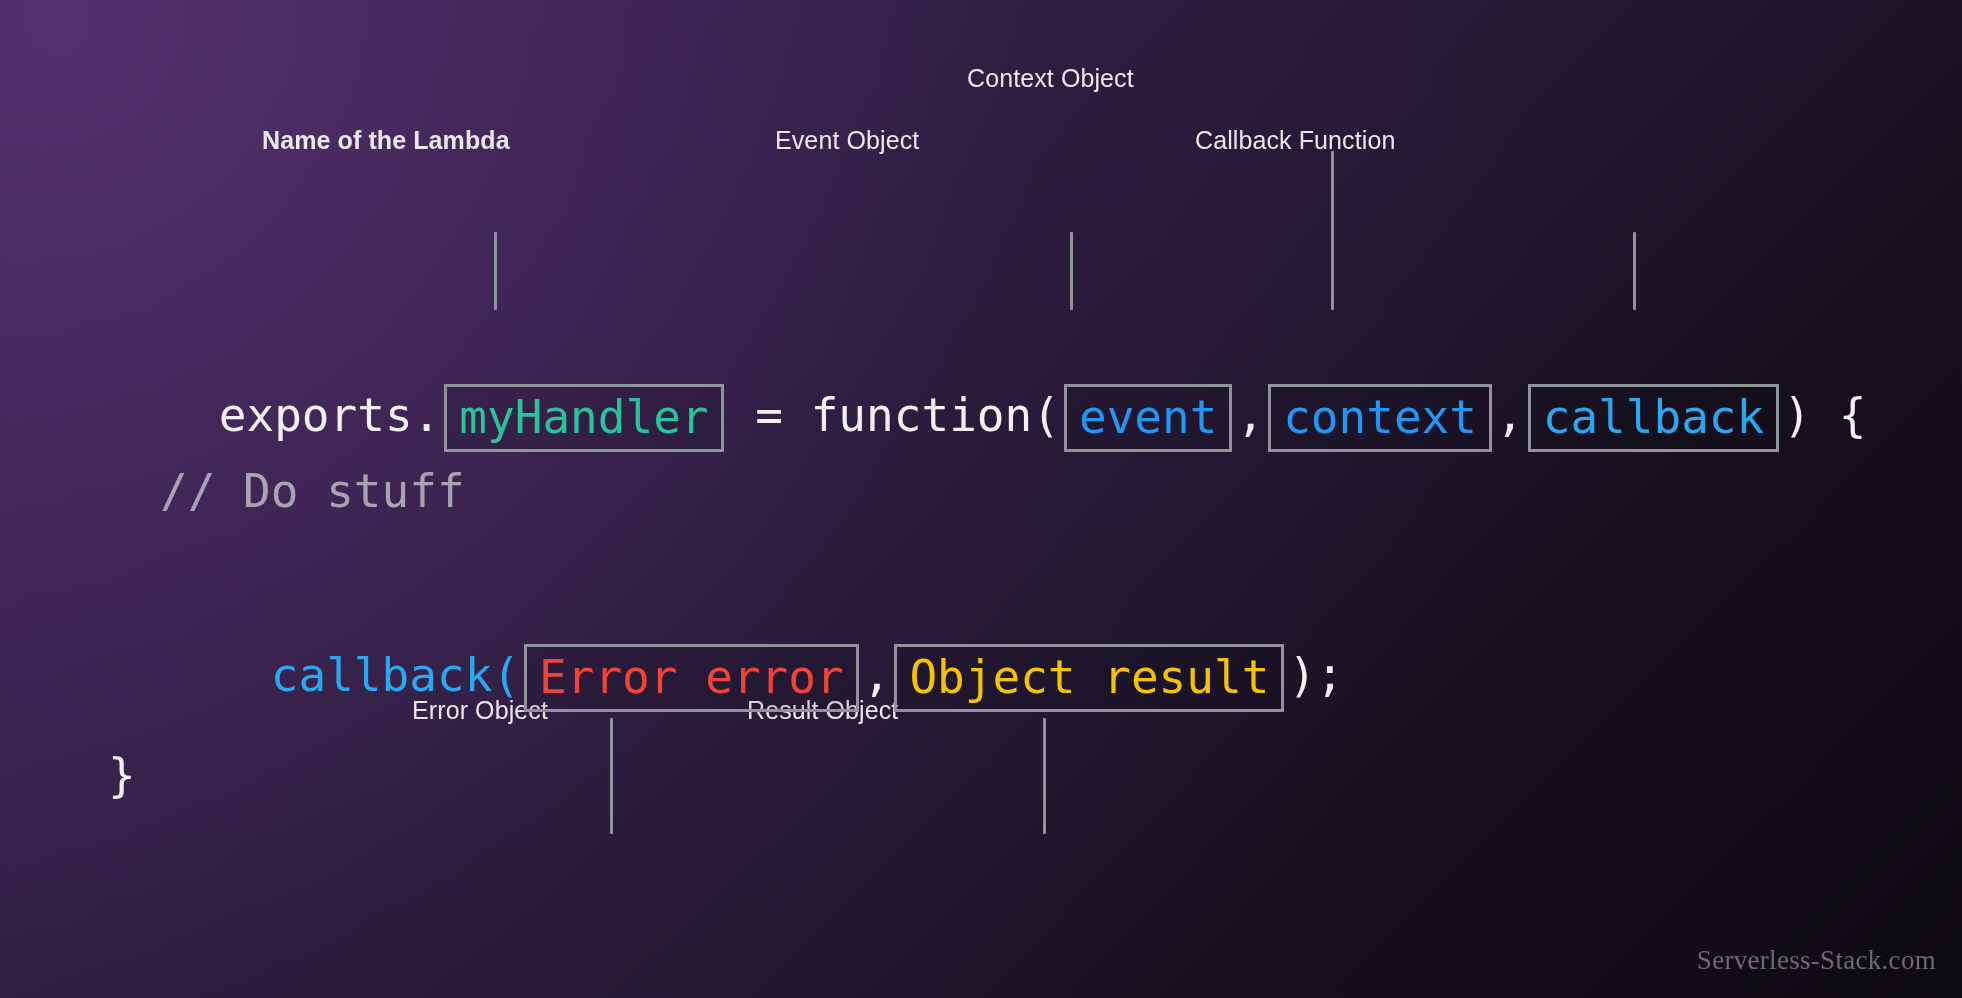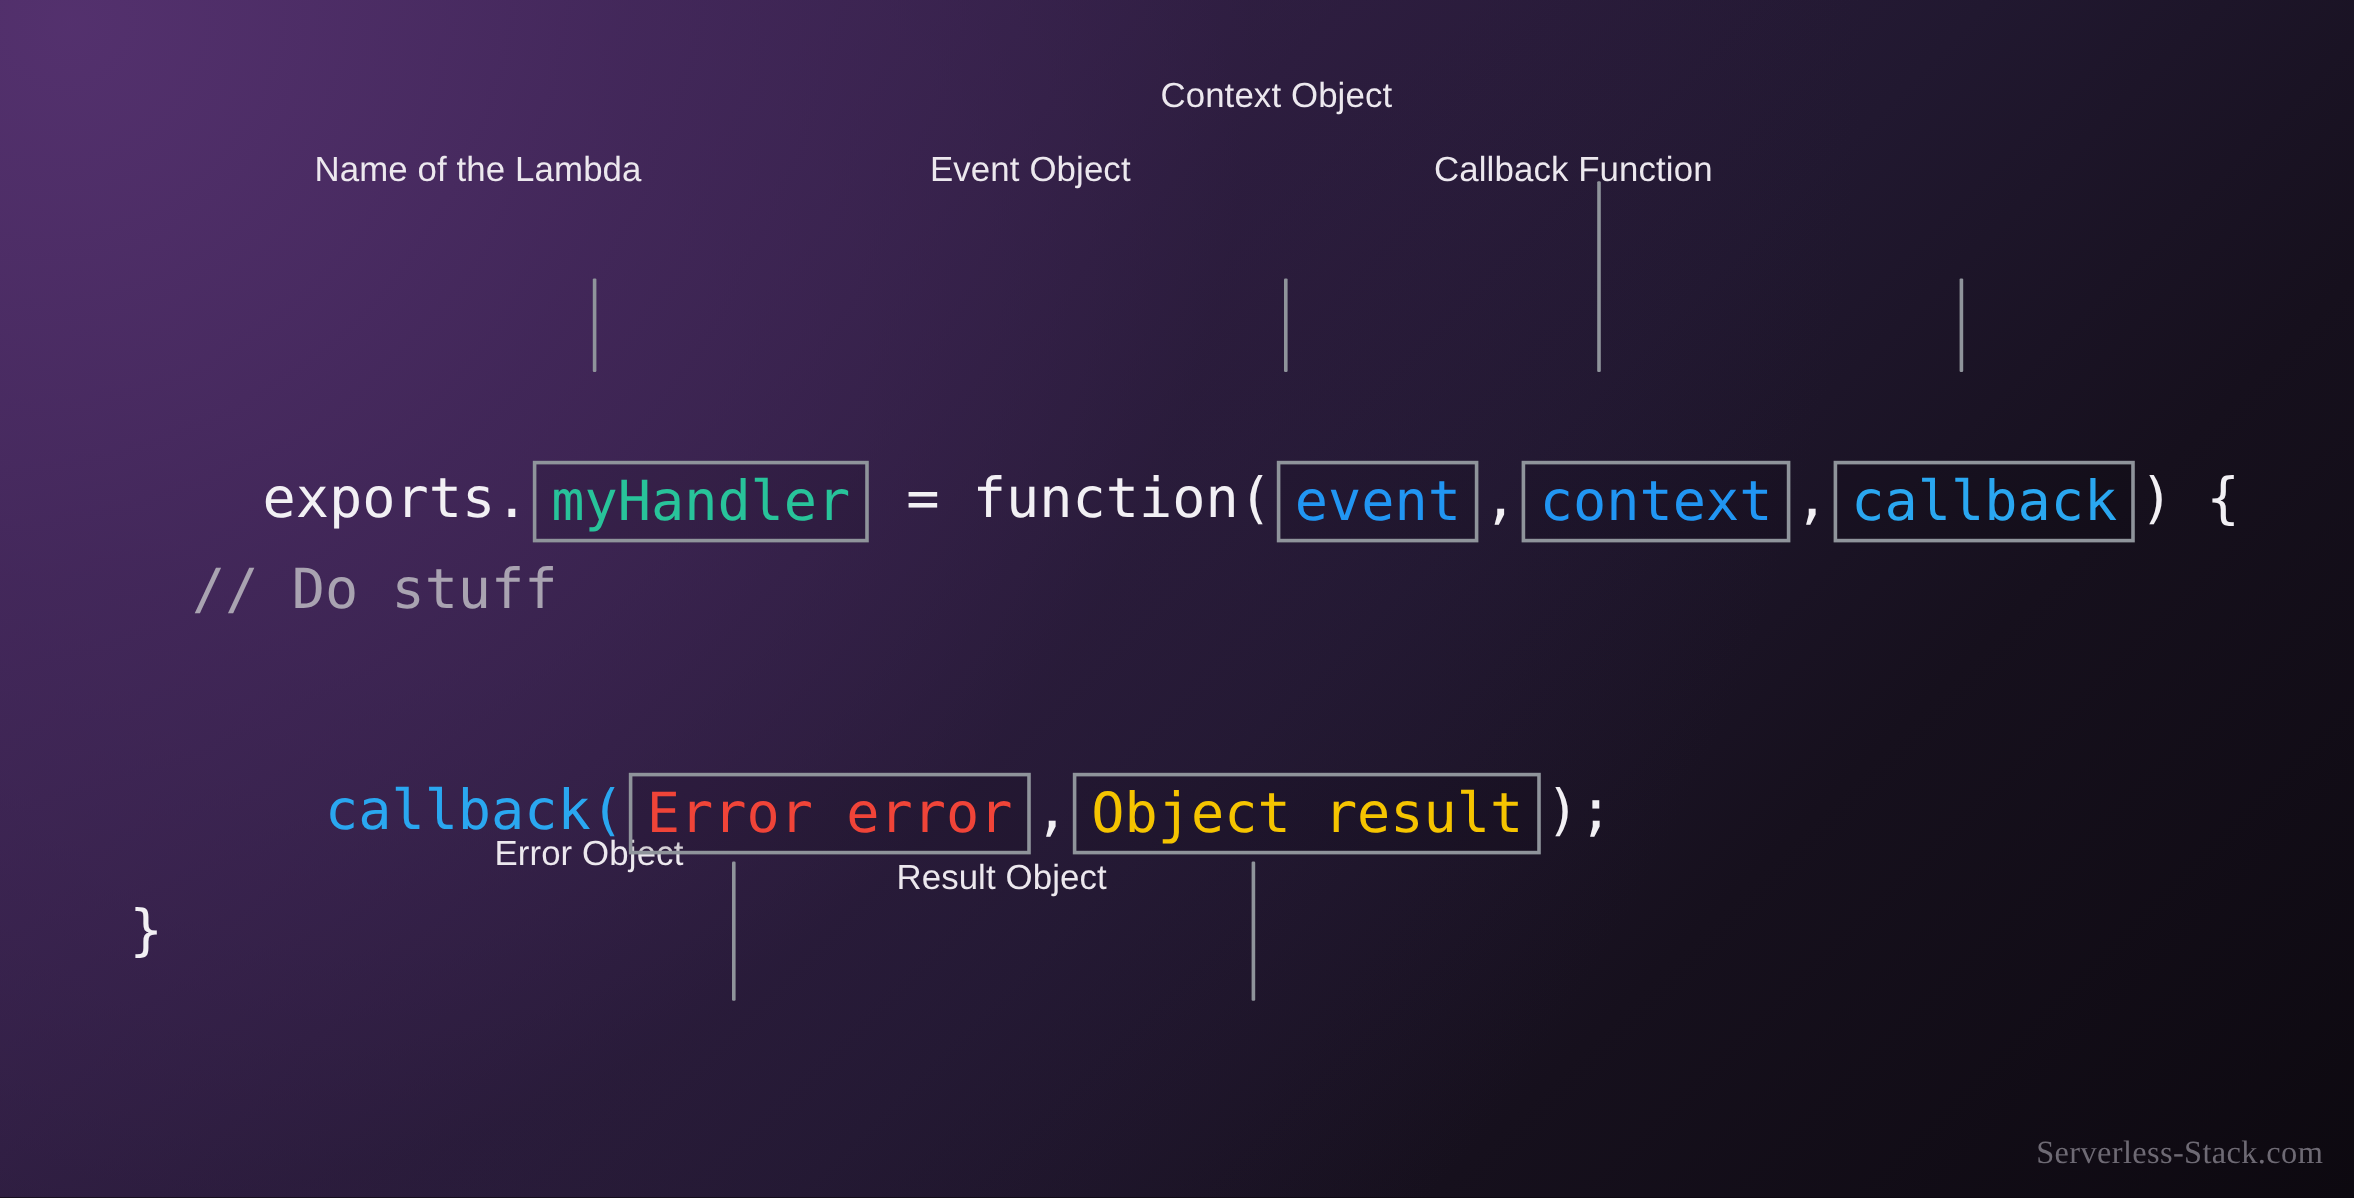--- a/index.html
+++ b/index.html
@@ -17,21 +17,21 @@
       radial-gradient(circle at 3% 2%, rgba(84,49,110,0.95) 0%, rgba(70,41,94,0.72) 22%, rgba(47,29,65,0.30) 46%, rgba(20,14,27,0.0) 70%),
       linear-gradient(135deg, #4a2c63 0%, #3a2450 18%, #2c1d3e 38%, #211830 56%, #16101d 74%, #0d0910 100%);
     font-family: "Liberation Sans", sans-serif;
   }
 
   
   .label {
     position: absolute;
     color: #ece8ee;
     font-family: "Liberation Sans", sans-serif;
-    font-size: 29px;
+    font-size: 25px;
     font-weight: 400;
     letter-spacing: 0.1px;
     white-space: nowrap;
   }
 
   
   .connector {
     position: absolute;
     width: 3px;
     background: #8f949b;
@@ -76,31 +76,31 @@
     color: #6e6a74;
     letter-spacing: 0.3px;
     white-space: nowrap;
   }
 </style>
 </head>
 <body>
 
 <div id="stage">
 
-  <div class="label" style="left:262px; top:126px;">Name of the Lambda</div>
+  <div class="label" style="left:262px; top:126px;font-weight:bold;">Name of the Lambda</div>
 
   <div class="label" style="left:775px; top:126px;">Event Object</div>
 
   <div class="label" style="left:967px; top:64px;">Context Object</div>
 
   <div class="label" style="left:1195px; top:126px;text-align:right;">Callback Function</div>
 
   <div class="label" style="left:412px; top:696px;">Error Object</div>
 
-  <div class="label" style="left:747px; top:696px;margin-top:20px;">Result Object</div>
+  <div class="label" style="left:747px; top:696px;">Result Object</div>
 
   <div class="connector" style="left:494px; top:232px; height:78px;"></div>
   <div class="connector" style="left:1070px; top:232px; height:78px;"></div>
   <div class="connector" style="left:1331px; top:151px; height:159px;"></div>
   <div class="connector" style="left:1633px; top:232px; height:78px;"></div>
 
   <div class="connector" style="left:610px; top:718px; height:116px;"></div>
   <div class="connector" style="left:1043px; top:718px; height:116px;"></div>
 
   <div class="code-line" style="left:108px; top:338px;">

